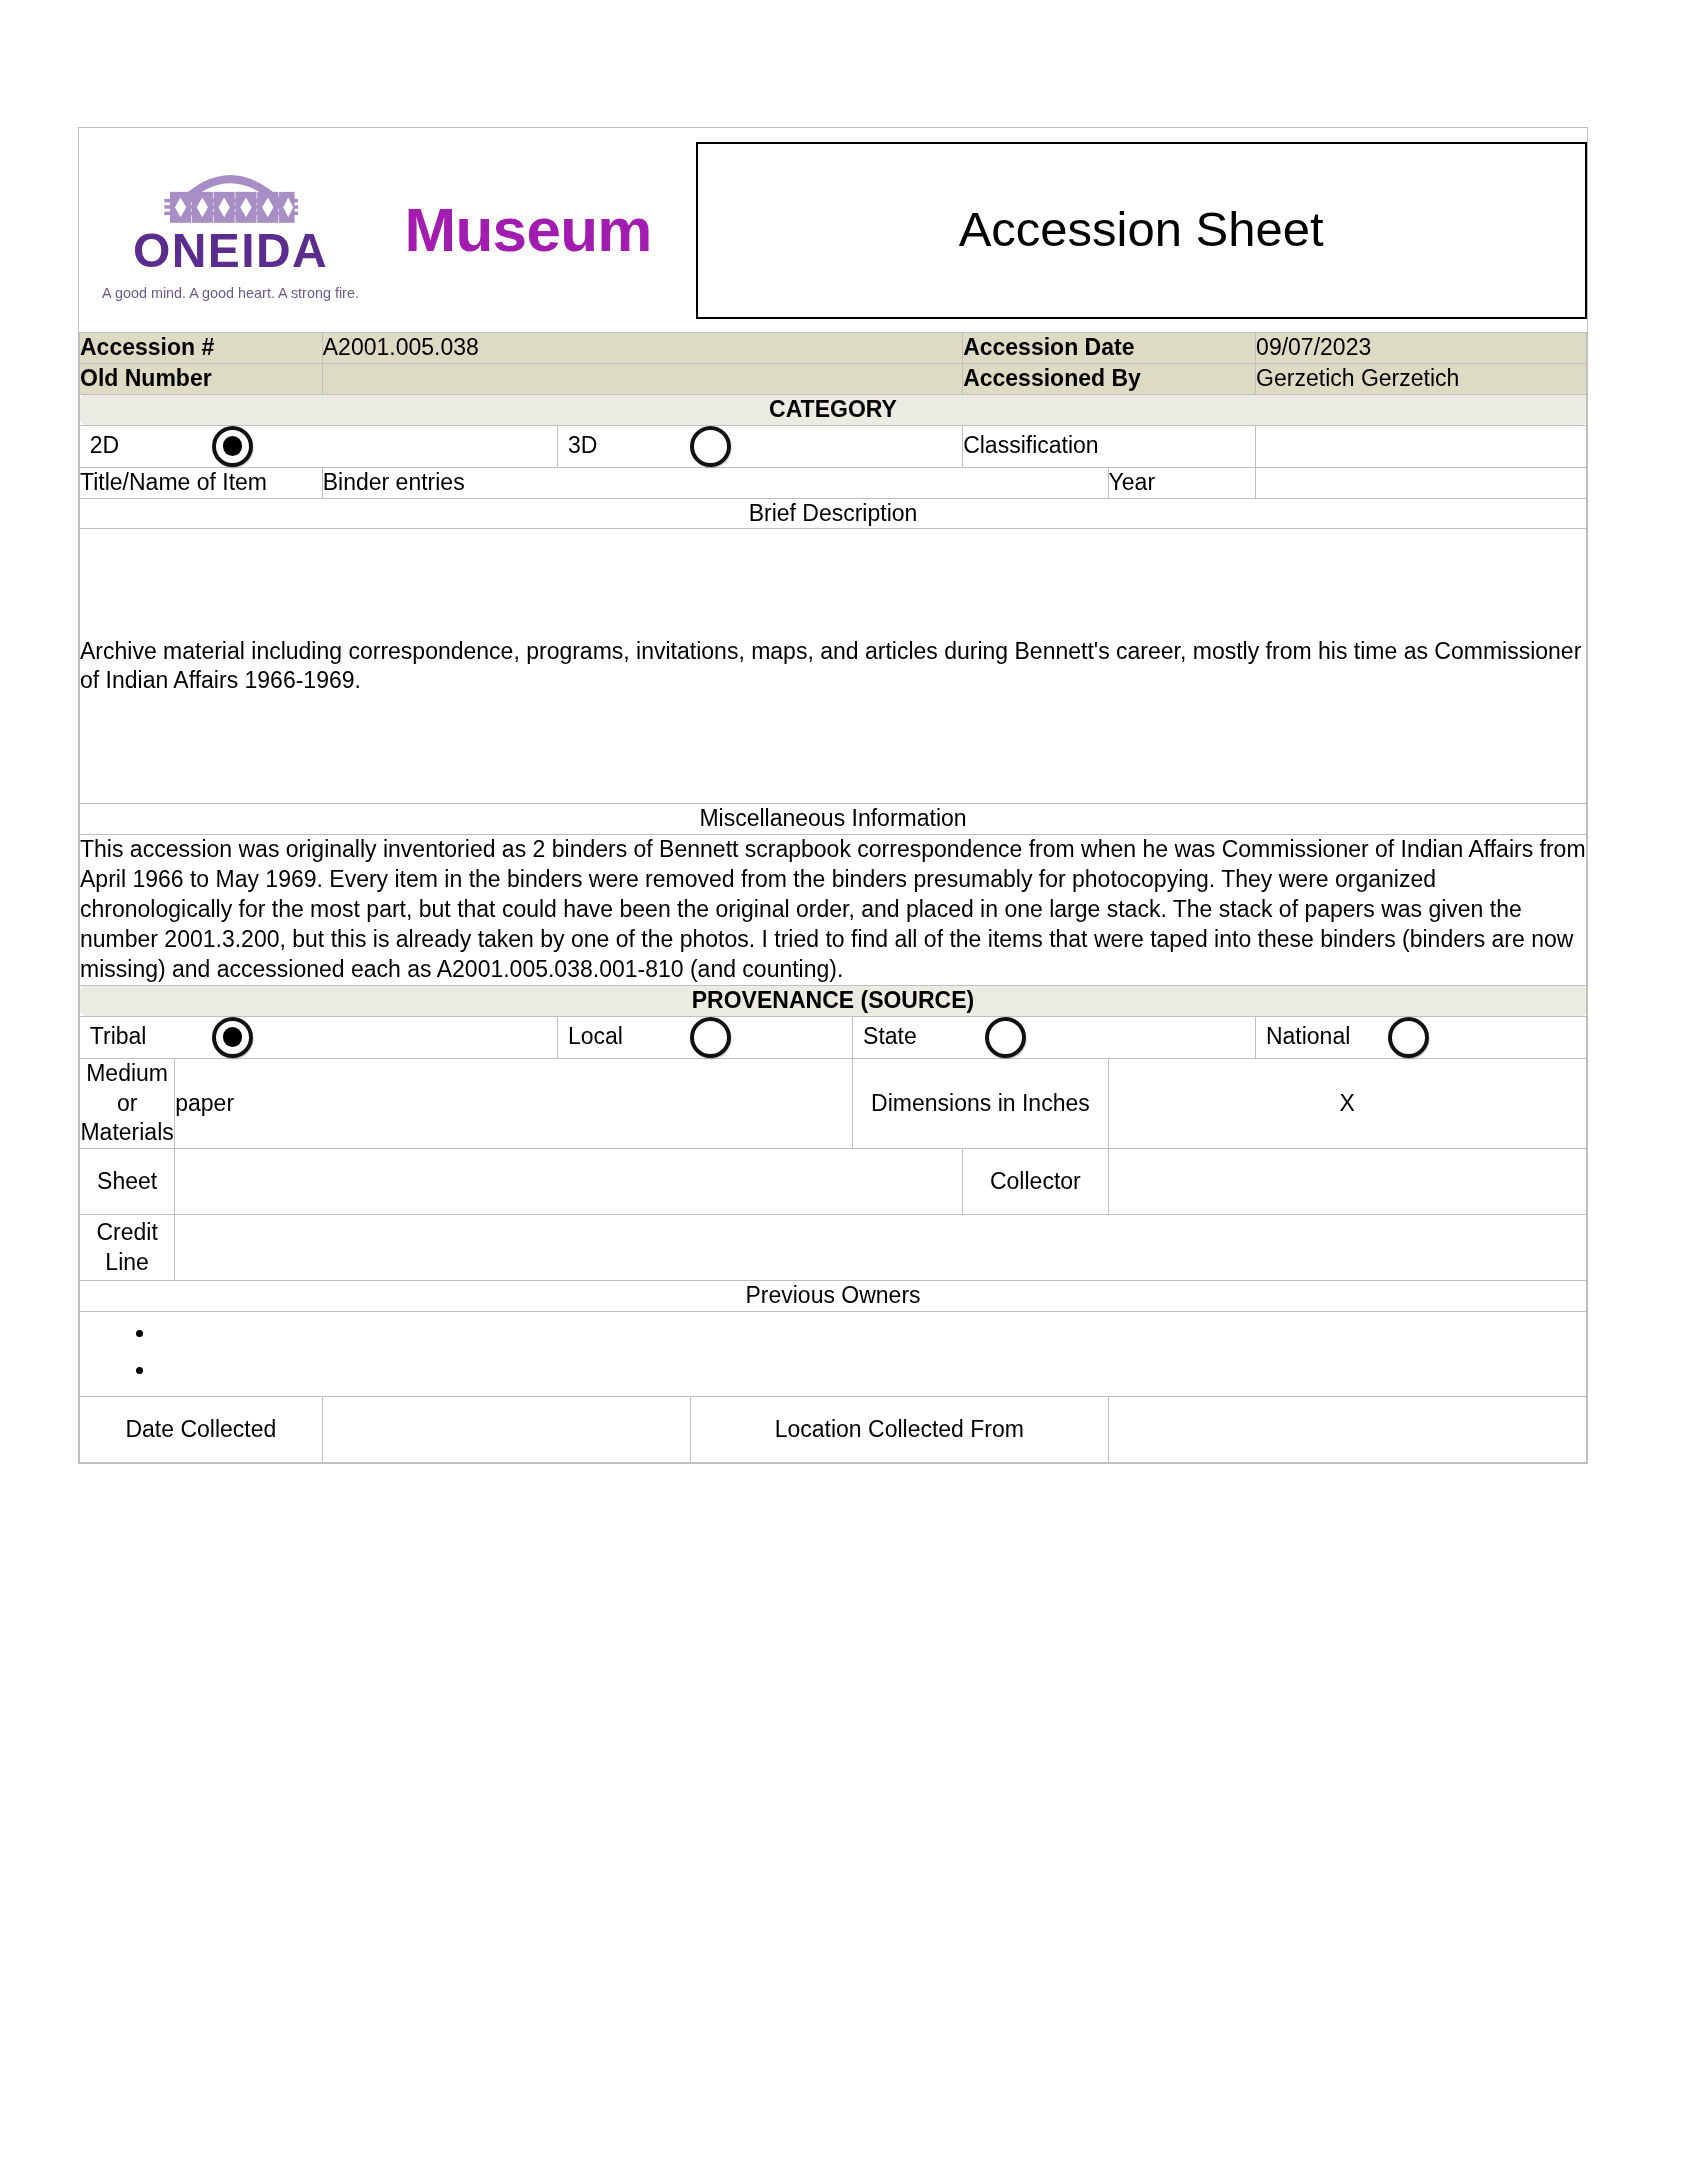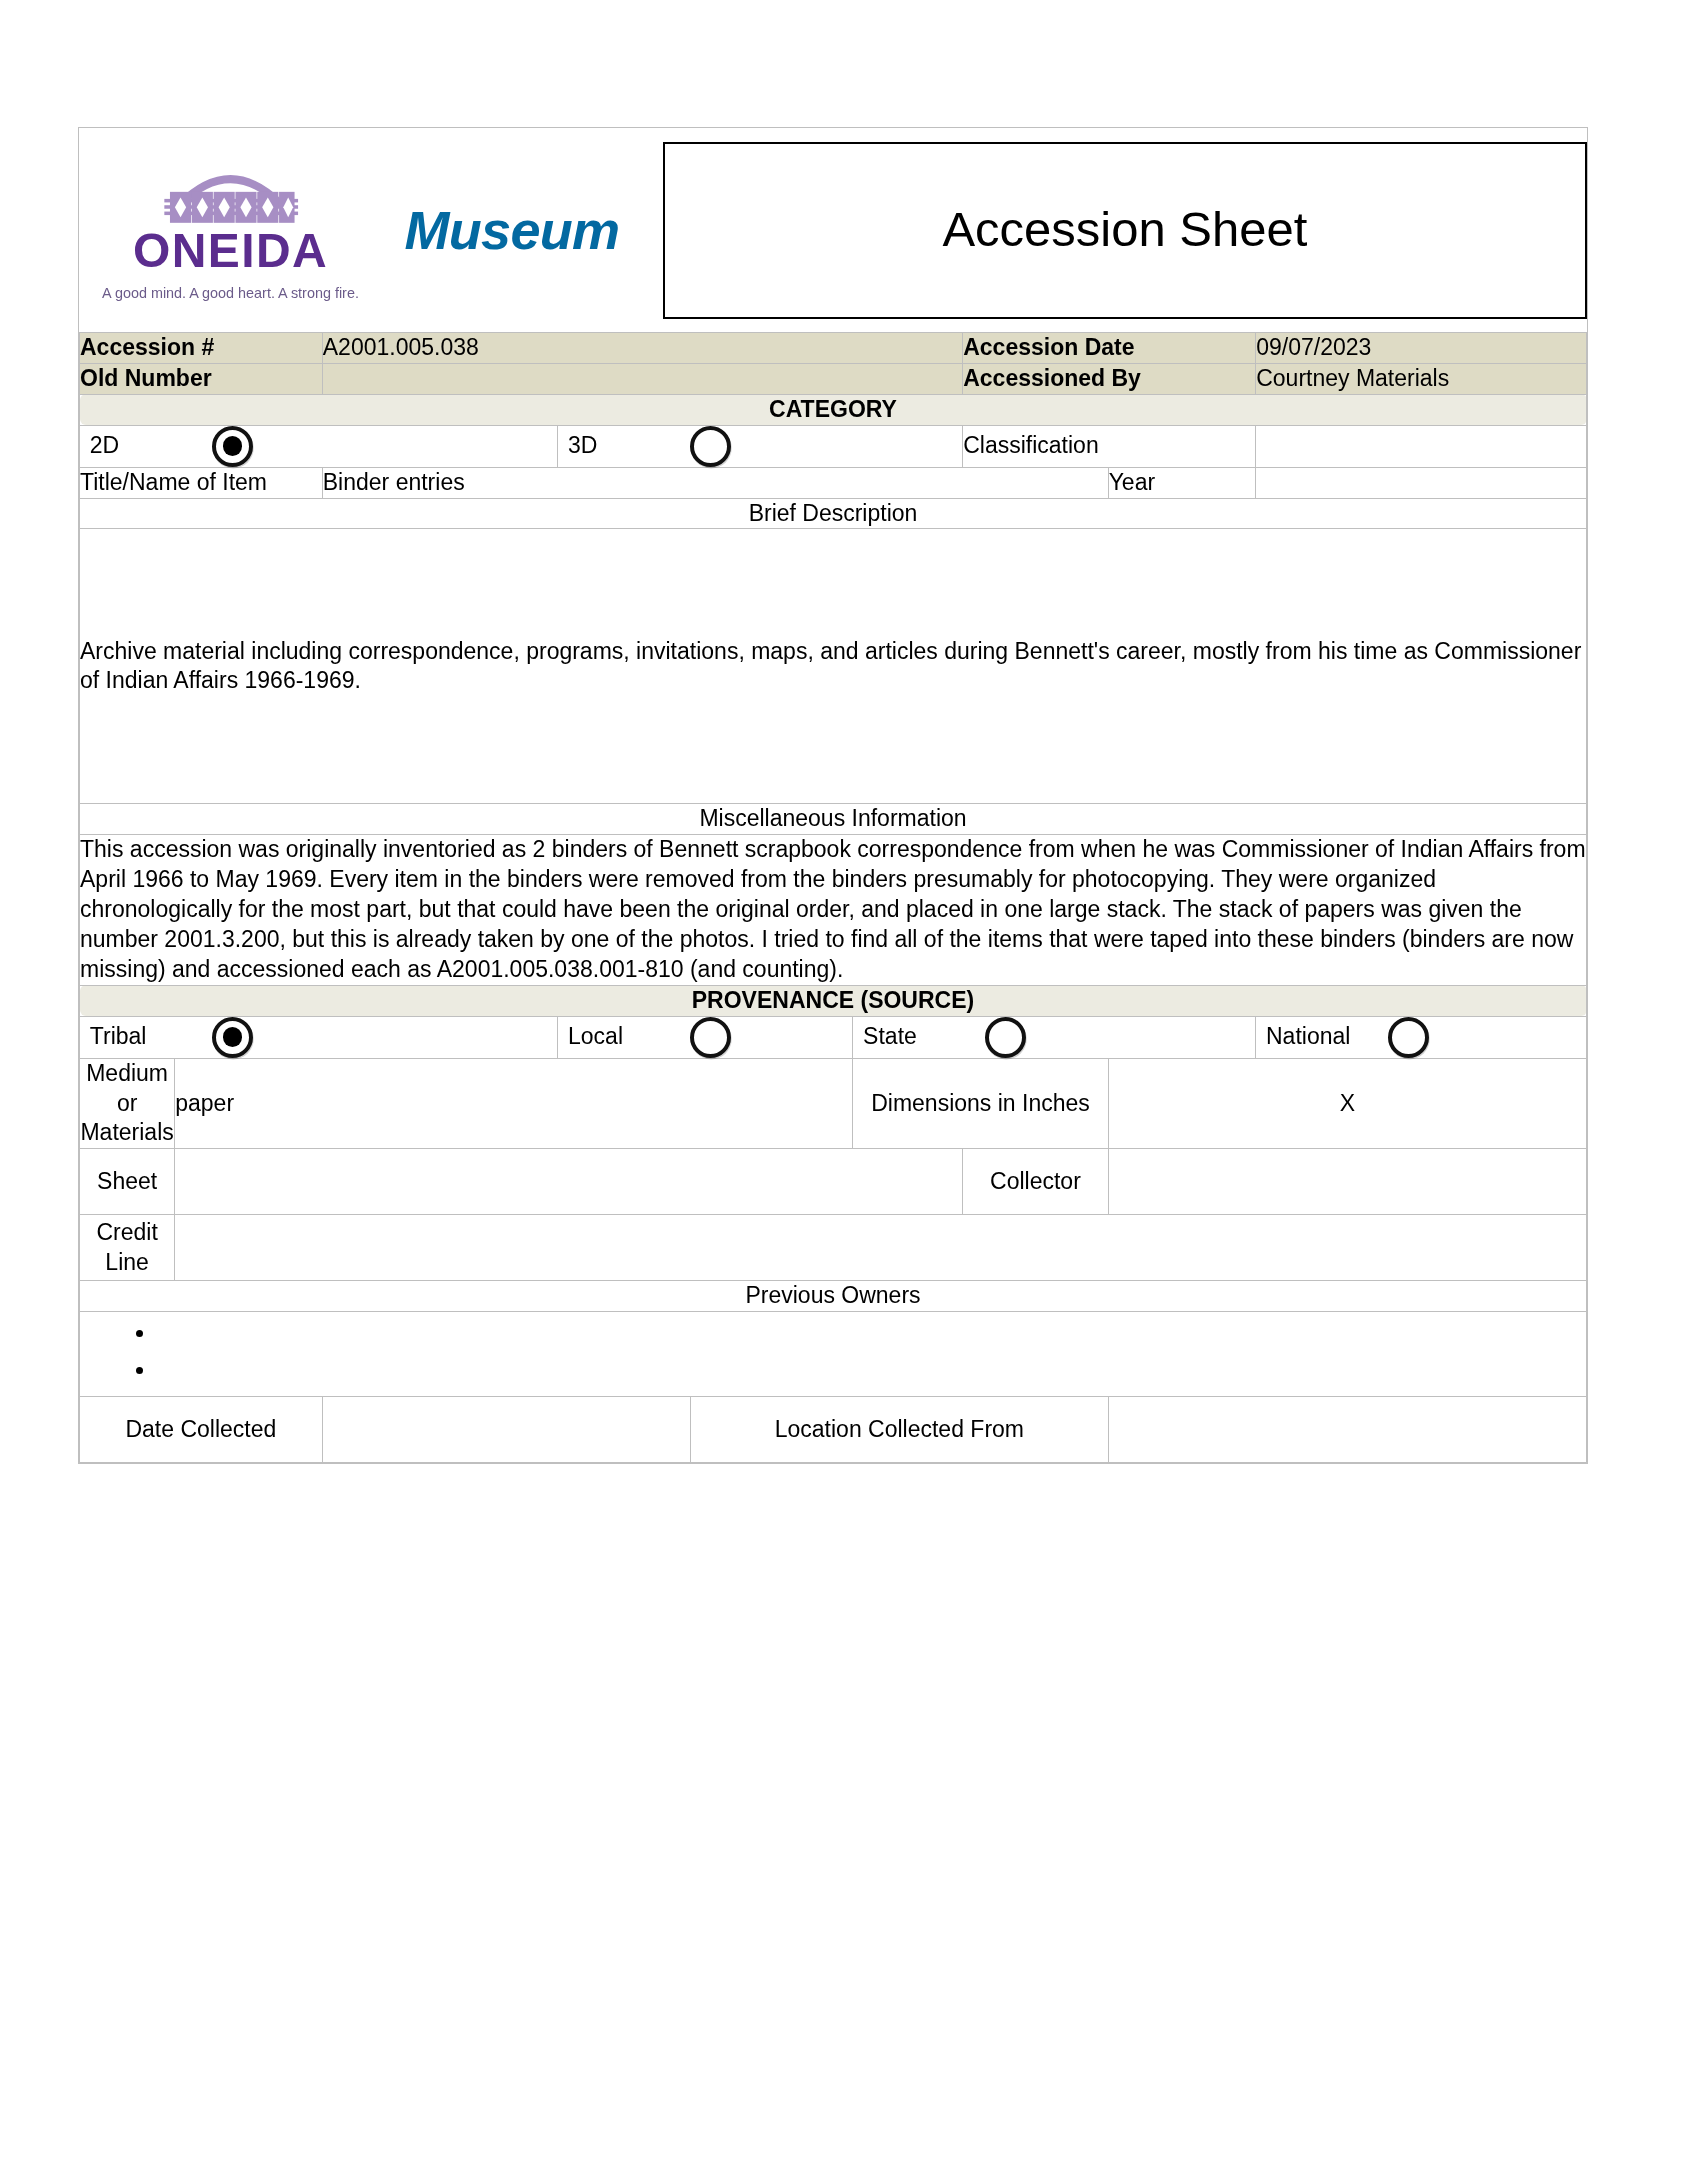--- a/index.html
+++ b/index.html
@@ -79,24 +79,23 @@
   .logo-tag {
     font-family: "Liberation Sans", sans-serif;
     font-size: 14.4px;
     color: #6b5b8a;
     margin-top: 8.4px;
     white-space: nowrap;
     font-weight: 500;
   }
   .museum-word {
     font-family: "Liberation Sans", sans-serif;
-    font-style: italic;
     font-weight: bold;
-    font-size: 54px;
-    color: #0369a1;
+    font-size: 62px;
+    color: #a21caf;
     margin-left: 51px;
     letter-spacing: -0.7px;
   }
   .title-box {
     margin-left: 44px;
     flex: 1;
     height: 177px;
     border: 2.8px solid #000000;
     display: flex;
     align-items: center;
@@ -288,21 +287,21 @@
         <td class="tan lbl" colspan="2">Accession #</td>
         <td class="tan val" colspan="4">A2001.005.038</td>
         <td class="tan lbl" colspan="2">Accession Date</td>
         <td class="tan val" colspan="2">09/07/2023</td>
       </tr>
 
       <tr>
         <td class="tan lbl" colspan="2">Old Number</td>
         <td class="tan val" colspan="4"></td>
         <td class="tan lbl" colspan="2">Accessioned By</td>
-        <td class="tan val" colspan="2">Courtney Materials</td>
+        <td class="tan val" colspan="2">Gerzetich Gerzetich</td>
       </tr>
 
       <tr>
         <td class="band section-title" colspan="10">CATEGORY</td>
       </tr>
       <tr>
         <td class="radio-cell" colspan="3">
           <div class="radio-row">
             <span class="rlabel">2D</span>
             <span class="radio on"></span>

